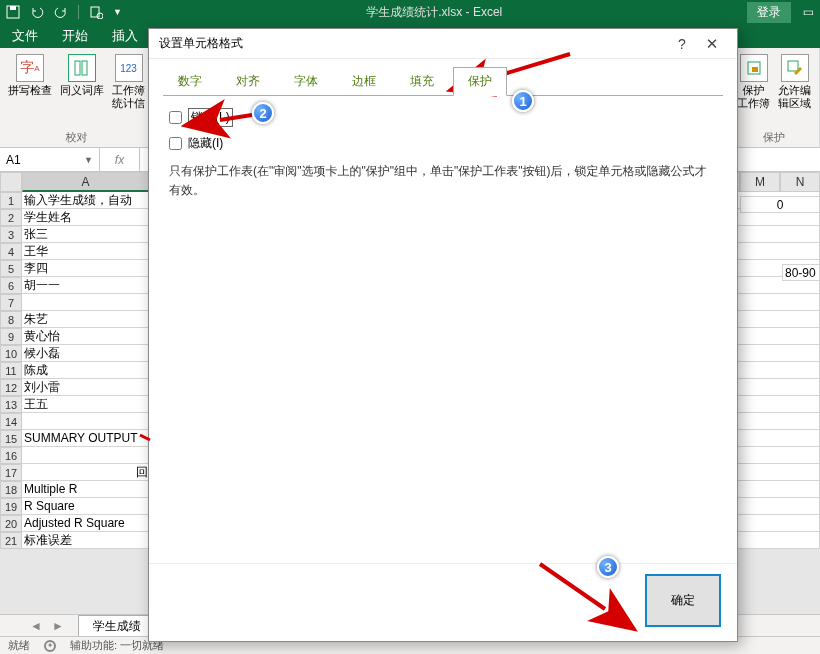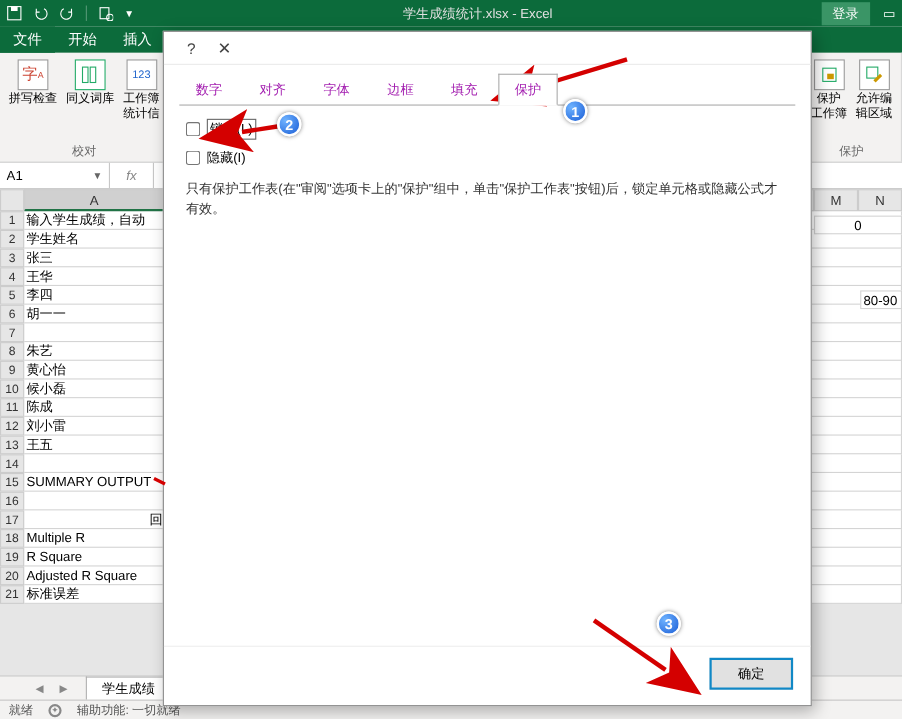--- a/index.html
+++ b/index.html
@@ -54,33 +54,33 @@
   .statusbar .acc-icon { width: 12px; height: 12px; border-radius: 50%; border: 2px solid #888; display: inline-flex; align-items: center; justify-content: center; font-size: 8px; color: #888; }
 
   
   .dialog { position: absolute; left: 148px; top: 28px; width: 590px; height: 614px; background: #fff; border: 1px solid #888; box-shadow: 4px 4px 14px rgba(0,0,0,0.3); display: flex; flex-direction: column; }
   .dlg-titlebar { height: 30px; display: flex; align-items: center; padding: 0 10px; border-bottom: 1px solid #eaeaea; }
   .dlg-titlebar .t { font-size: 12px; flex: 1; }
   .dlg-titlebar .help { width: 30px; text-align: center; font-size: 14px; color: #444; cursor: pointer; }
   .dlg-titlebar .close { width: 30px; text-align: center; font-size: 15px; color: #444; cursor: pointer; }
 
   .dlg-tabs { display: flex; padding: 8px 14px 0; gap: 4px; }
-  .dlg-tab { padding: 5px 14px; border: 1px solid transparent; font-size: 12px; color: #a21caf; cursor: pointer; }
+  .dlg-tab { padding: 5px 14px; border: 1px solid transparent; font-size: 12px; color: #4d7c0f; cursor: pointer; }
   .dlg-tab.active { border: 1px solid #ababab; border-bottom: 1px solid #fff; background: #fff; position: relative; z-index: 2; }
   .dlg-tabline { height: 1px; background: #ababab; margin: -1px 14px 0; }
 
   .dlg-body { flex: 1; padding: 12px 20px; font-size: 12px; position: relative; }
   .chkrow { display: flex; align-items: center; gap: 6px; margin-bottom: 8px; }
   .chkrow input { width: 13px; height: 13px; }
   .chkrow label { font-size: 12px; }
   .chkrow.boxed label { border: 1px solid #666; padding: 0 2px; }
   .note { margin-top: 10px; line-height: 1.6; font-size: 12px; color: #333; }
 
   .dlg-footer { padding: 10px 16px 14px; display: flex; justify-content: flex-end; gap: 8px; border-top: 1px solid #eee; }
-  .btn { padding: 4px 24px; border: 1px solid #adadad; background: #e1e1e1; font-size: 12px; cursor: pointer; }
+  .btn { padding: 16px 24px; border: 1px solid #adadad; background: #e1e1e1; font-size: 12px; cursor: pointer; }
   .btn.primary { border: 2px solid #1088c6; }
 
   
   .arrow-svg { position: absolute; pointer-events: none; }
   .nbadge { position: absolute; width: 22px; height: 22px; border-radius: 50%; background: radial-gradient(circle at 30% 30%, #6fb3ff, #1a5dd6); border: 2px solid #fff; box-shadow: 0 0 4px rgba(0,0,0,0.5); color: #fff; font-weight: bold; display: flex; align-items: center; justify-content: center; font-size: 13px; pointer-events: none; }
 
   
   .rightcells { position: absolute; top: 196px; right: 0; width: 80px; }
   .rightcells .rc { height: 17px; border-right: 1px solid #d4d4d4; border-bottom: 1px solid #d4d4d4; border-left: 1px solid #d4d4d4; font-size: 12px; padding: 0 4px; display: flex; align-items: center; justify-content: center; background: #fff; }
 
@@ -317,20 +317,21 @@
 </div>
 
 <div class="statusbar">
   <span>就绪</span>
   <span class="acc-icon">✦</span>
   <span>辅助功能: 一切就绪</span>
 </div>
 
 <div class="dialog">
   <div class="dlg-titlebar">
+    <div class="t">设置单元格格式</div>
     <div class="help">?</div>
     <div class="close">✕</div>
   </div>
   <div class="dlg-tabs">
     <div class="dlg-tab">数字</div>
     <div class="dlg-tab">对齐</div>
     <div class="dlg-tab">字体</div>
     <div class="dlg-tab">边框</div>
     <div class="dlg-tab">填充</div>
     <div class="dlg-tab active">保护</div>

